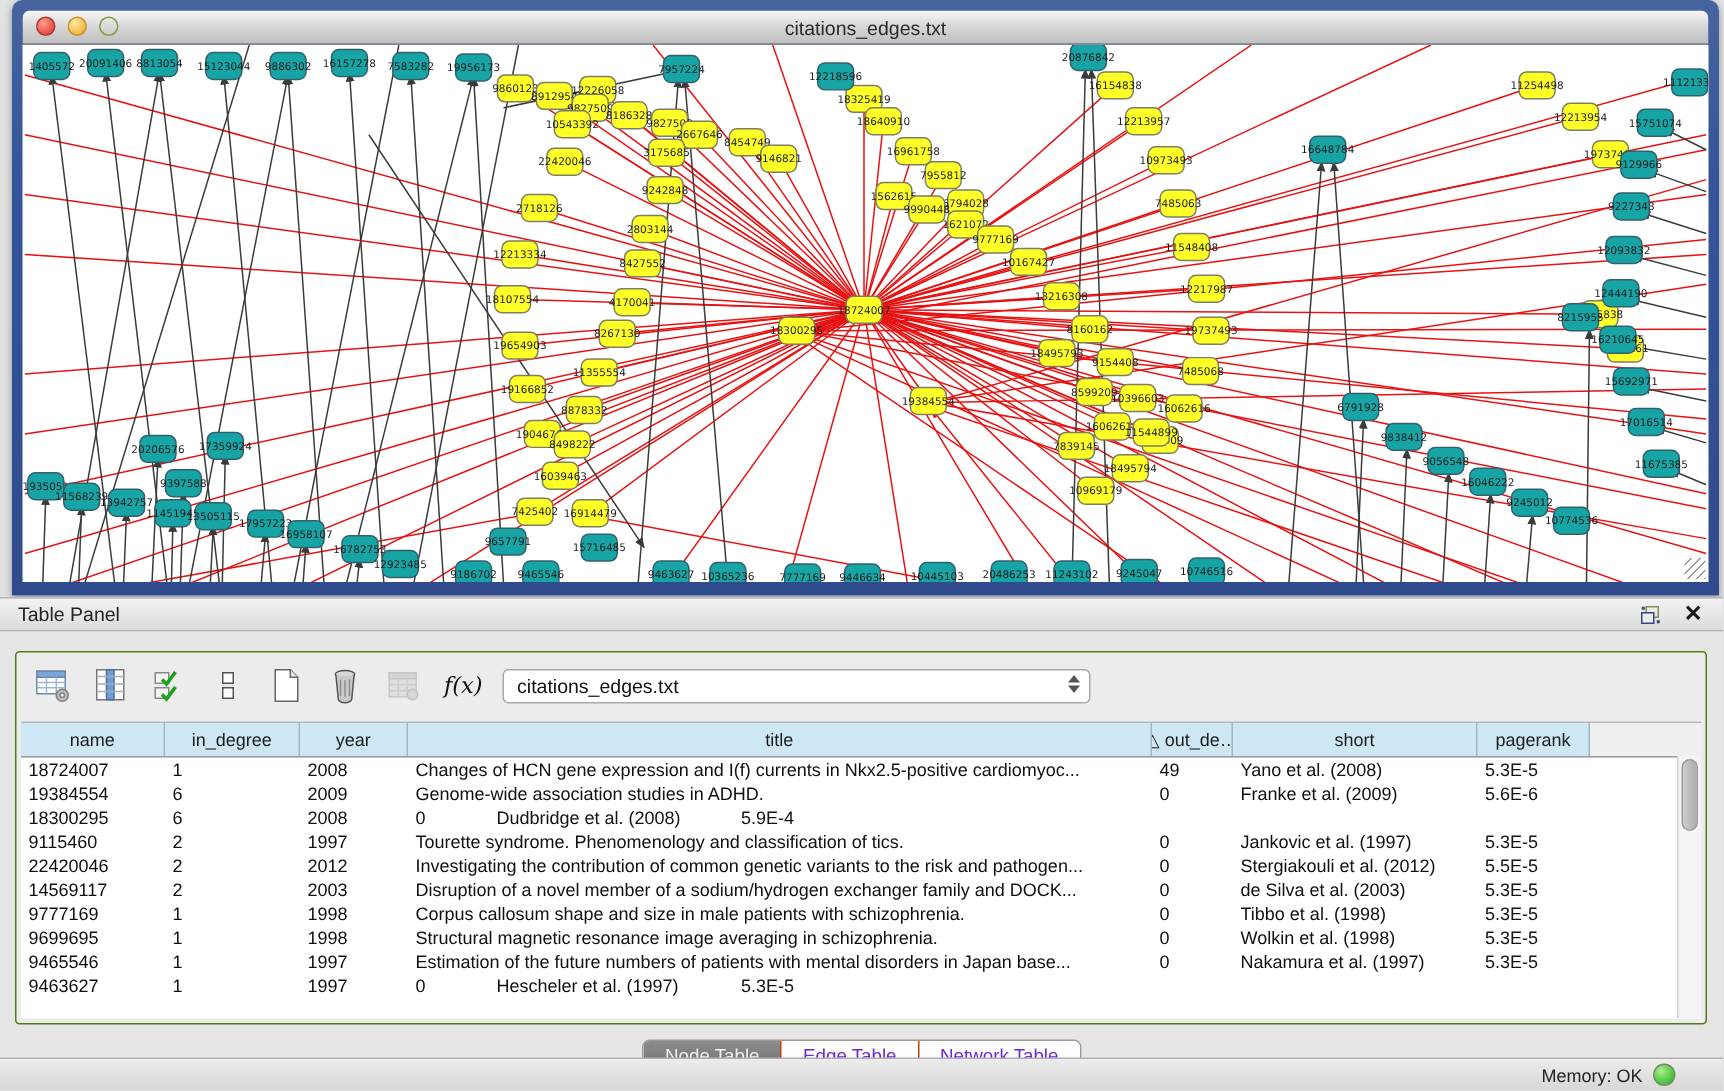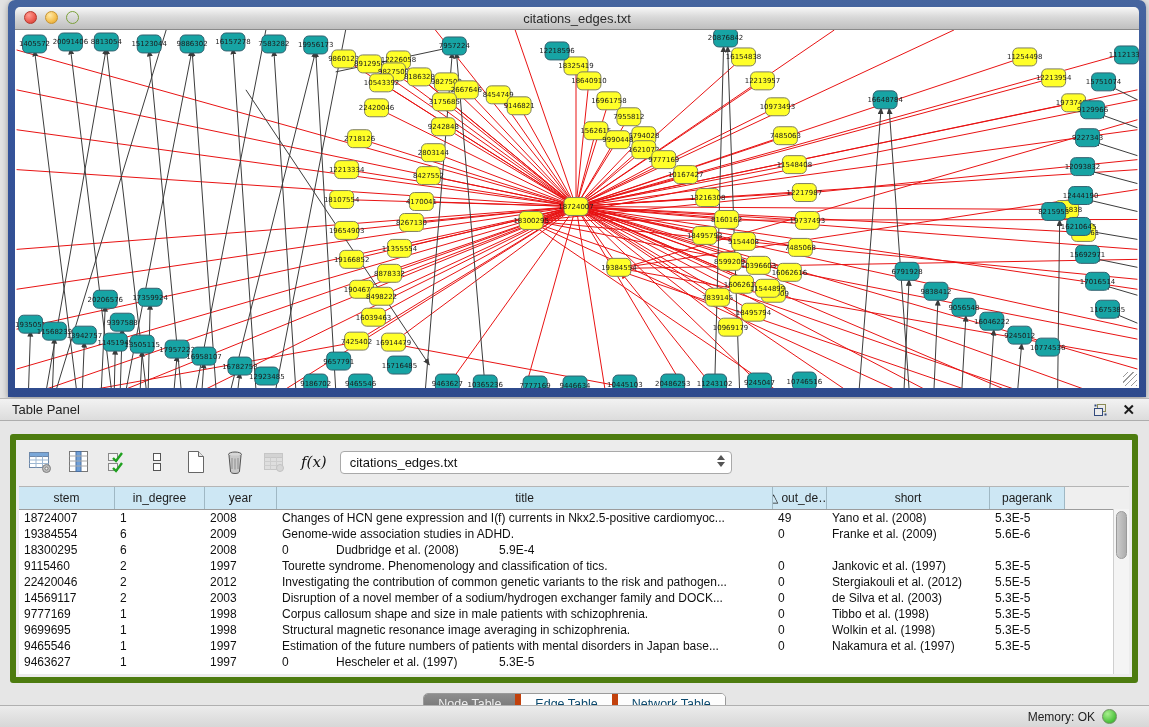--- a/index.html
+++ b/index.html
@@ -28,21 +28,21 @@
   #tp-bar{position:absolute;left:0;top:398px;width:1149px;height:23px;box-sizing:border-box;
     background:linear-gradient(180deg,#f2f2f2,#dcdcdc);border-top:1px solid #b8b8b8;border-bottom:1px solid #adadad;
     display:flex;align-items:center;}
   #tp-title{font-size:13px;color:#222;padding-left:12px;flex:1;}
   #tp-bar .bar-icons{display:flex;align-items:center;gap:14px;padding-right:14px;}
   #float-ico svg{display:block;}
   #tp-close{font-size:15px;font-weight:bold;color:#1a1a1a;line-height:14px;cursor:default;}
 
   #tp-body{position:absolute;left:0;top:421px;width:1149px;height:284px;background:#e6e6e6;}
   #tp-inner{position:absolute;left:10px;top:13px;width:1128px;height:249px;box-sizing:border-box;
-    background:#ececec;border:6px solid #4d7c0f;border-radius:3px;}
+    background:#ececec;border:1px solid #4d7c0f;border-radius:3px;}
   #toolbar{height:44px;display:flex;align-items:center;gap:11px;padding-left:10px;}
   .tb-btn{width:28px;height:28px;display:flex;align-items:center;justify-content:center;}
   #fx-label{font-family:"DejaVu Serif",serif;font-style:italic;font-size:15px;color:#111;margin:0 2px;}
   #table-combo{width:392px;height:23px;box-sizing:border-box;background:#fff;border:1px solid #a9a9a9;border-radius:4px;
     display:flex;align-items:center;font-size:13px;color:#111;padding-left:9px;position:relative;}
   #table-combo .arrows{position:absolute;right:6px;top:3px;display:flex;flex-direction:column;gap:2px;}
   #table-combo .arr-up{width:0;height:0;border-left:4px solid transparent;border-right:4px solid transparent;border-bottom:5px solid #555;}
   #table-combo .arr-dn{width:0;height:0;border-left:4px solid transparent;border-right:4px solid transparent;border-top:5px solid #555;}
 
   #table-wrap{position:absolute;left:3px;right:3px;top:46px;bottom:3px;background:#fff;border-top:1px solid #b5b5b5;overflow:hidden;}
@@ -51,21 +51,21 @@
     display:flex;align-items:center;justify-content:center;overflow:hidden;white-space:nowrap;}
   #thead .hfill{background:#efefef;border-right:none;flex:1;}
   #tbody .trow{display:flex;height:16px;}
   #tbody .tcell{box-sizing:border-box;padding-left:5px;font-size:12px;color:#101010;overflow:hidden;white-space:nowrap;display:flex;align-items:center;}
   #vscroll{position:absolute;top:22px;right:0;width:15px;bottom:0;background:#f4f4f4;border-left:1px solid #cfcfcf;}
   #vthumb{position:absolute;left:2px;right:2px;top:2px;height:46px;border-radius:6px;
     background:linear-gradient(90deg,#cjdcdc,#b9b9b9);background:linear-gradient(90deg,#cccccc,#adadad);border:1px solid #9a9a9a;}
 
   #tab-strip{position:absolute;left:0;top:272px;width:1149px;display:flex;justify-content:center;}
   #seg{display:flex;border:1px solid #9a9a9a;border-radius:5px;overflow:hidden;background:#fff;box-shadow:0 1px 0 rgba(255,255,255,.7);}
-  .seg-btn{height:20px;display:flex;align-items:center;justify-content:center;font-size:12.5px;color:#0c4a6e;background:#fdfdfd;border-left:6px solid #c2410c;padding:0 14px;}
+  .seg-btn{height:20px;display:flex;align-items:center;justify-content:center;font-size:12.5px;color:#6d28d9;background:#fdfdfd;border-left:1px solid #c2410c;padding:0 14px;}
   .seg-btn:first-child{border-left:none;}
   .seg-btn.active{background:linear-gradient(180deg,#8d8d8d,#6f6f6f);color:#efefef;}
 
   #status-bar{position:absolute;left:0;top:705px;width:1149px;height:22px;box-sizing:border-box;
     background:linear-gradient(180deg,#ececec,#d7d7d7);border-top:1px solid #b0b0b0;
     display:flex;align-items:center;justify-content:flex-end;padding-right:32px;gap:7px;}
   #mem-label{font-size:12px;color:#222;}
   #mem-dot{width:13px;height:13px;border-radius:50%;border:1px solid #6f8f61;
     background:radial-gradient(circle at 35% 30%,#a8ef8e,#4fc43f 65%,#2f9e2d);}
 </style>
@@ -582,21 +582,21 @@
         <span>citations_edges.txt</span>
         <span class="arrows">
           <span class="arr-up"></span>
             <span class="arr-dn"></span>
         </span>
       </div>
     </div>
 
     <div id="table-wrap">
       <div id="thead">
-          <div class="hcell" style="width: 96px;">stem</div>
+          <div class="hcell" style="width: 96px;">name</div>
           <div class="hcell" style="width: 90px;">in_degree</div>
           <div class="hcell" style="width: 72px;">year</div>
           <div class="hcell" style="width: 496px;">title</div>
           <div class="hcell" style="width: 54px;">△ out_de…</div>
           <div class="hcell" style="width: 163px;">short</div>
           <div class="hcell" style="width: 75px;">pagerank</div>
           <div class="hcell hfill"></div>
         </div>
       <div id="tbody">
           <div class="trow">

